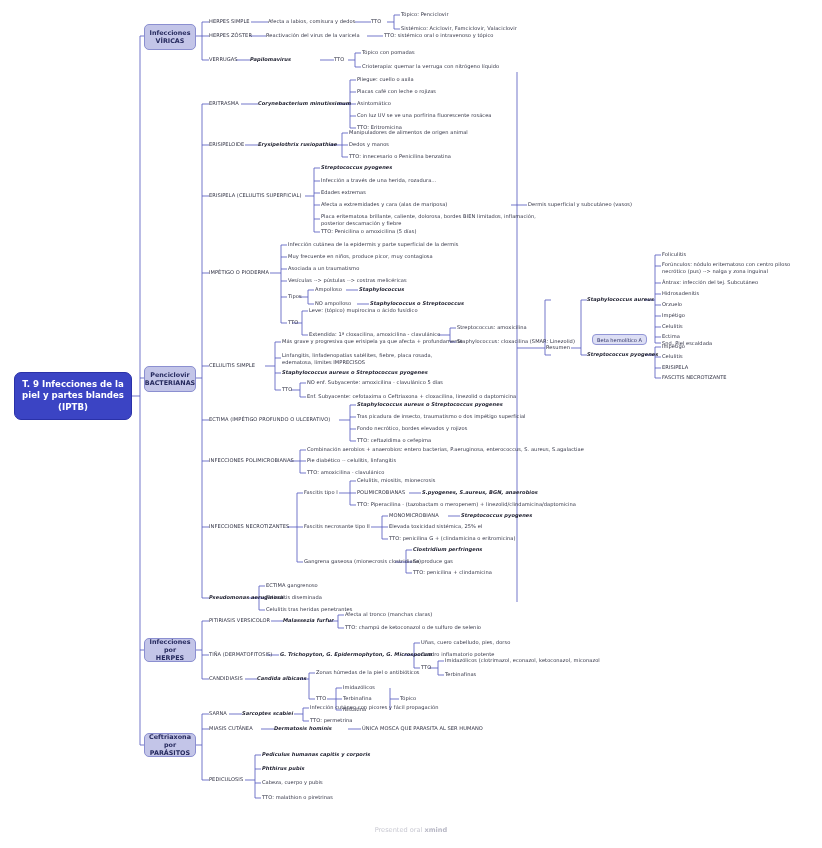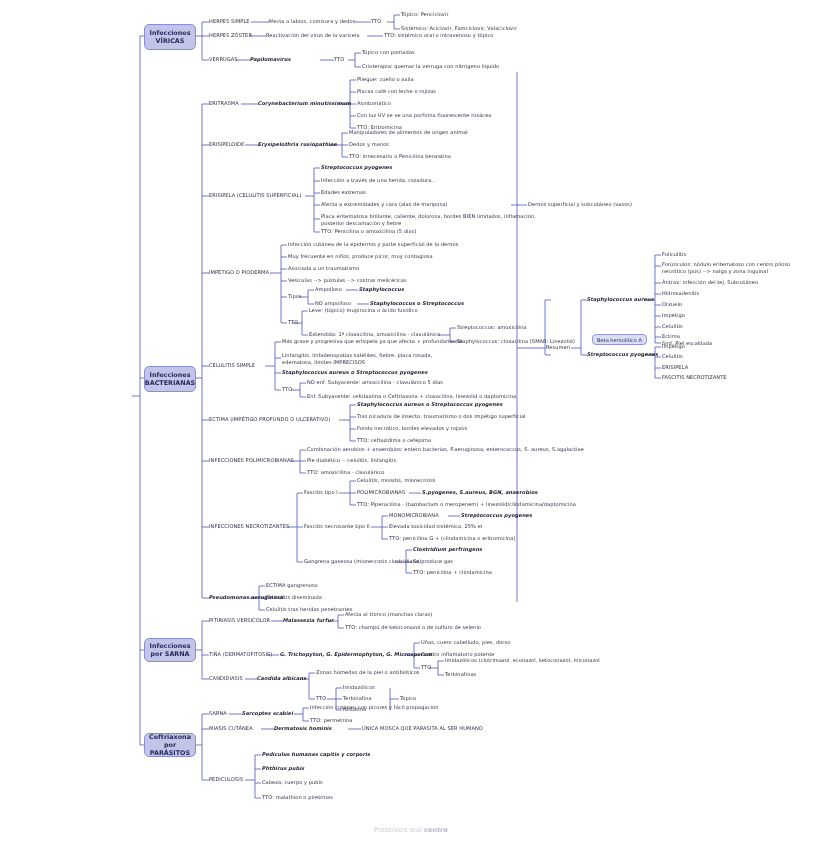--- a/index.html
+++ b/index.html
@@ -318,24 +318,25 @@
 
       <path d="M245 780 H255"></path>
       <path d="M255 755 V798"></path>
       <path d="M255 755 H261"></path>
       <path d="M255 769 H261"></path>
       <path d="M255 783 H261"></path>
       <path d="M255 798 H261"></path>
     </g>
   </svg>
 
+  <div class="root">T. 9 Infecciones de la piel y partes blandes (IPTB)</div>
 
   <div class="cat" style="left:144px; top:24px; width:52px; height:26px;">Infecciones VÍRICAS</div>
-  <div class="cat" style="left:144px; top:366px; width:52px; height:26px;">Infecciones BACTERIANAS</div>
-  <div class="cat" style="left:144px; top:638px; width:52px; height:24px;">Infecciones por SARNA</div>
+  <div class="cat" style="left:144px; top:366px; width:52px; height:26px;">Penciclovir BACTERIANAS</div>
+  <div class="cat" style="left:144px; top:638px; width:52px; height:24px;">Infecciones por HERPES</div>
   <div class="cat" style="left:144px; top:733px; width:52px; height:24px;">Ceftriaxona por PARÁSITOS</div>
 
   <div class="node" style="left:209px; top:18px;">HERPES SIMPLE</div>
   <div class="node" style="left:268px; top:18px;">Afecta a labios, comisura y dedos</div>
   <div class="node" style="left:371px; top:18px;">TTO</div>
   <div class="node" style="left:401px; top:11px;">Tópico: Penciclovir</div>
   <div class="node" style="left:401px; top:25px;">Sistémico: Aciclovir, Famciclovir, Valaciclovir</div>
 
   <div class="node" style="left:209px; top:32px;">HERPES ZÓSTER</div>
   <div class="node" style="left:266px; top:32px;">Reactivación del virus de la varicela</div>
@@ -479,16 +480,16 @@
   <div class="node b" style="left:274px; top:725px;">Dermatosis hominis</div>
   <div class="node" style="left:362px; top:725px;">ÚNICA MOSCA QUE PARASITA AL SER HUMANO</div>
 
   <div class="node" style="left:209px; top:776px;">PEDICULOSIS</div>
   <div class="node b" style="left:262px; top:751px;">Pediculus humanas capitis y corporis</div>
   <div class="node b" style="left:262px; top:765px;">Phthirus pubis</div>
   <div class="node" style="left:262px; top:779px;">Cabeza, cuerpo y pubis</div>
   <div class="node" style="left:262px; top:794px;">TTO: malathion o piretrinas</div>
 
   <div class="footer">
-    <span>Presented oral </span><span class="brand">centro</span>
+    <span>Presented oral </span><span class="brand">xmind</span>
   </div>
 
 </div>
 
 </body></html>

